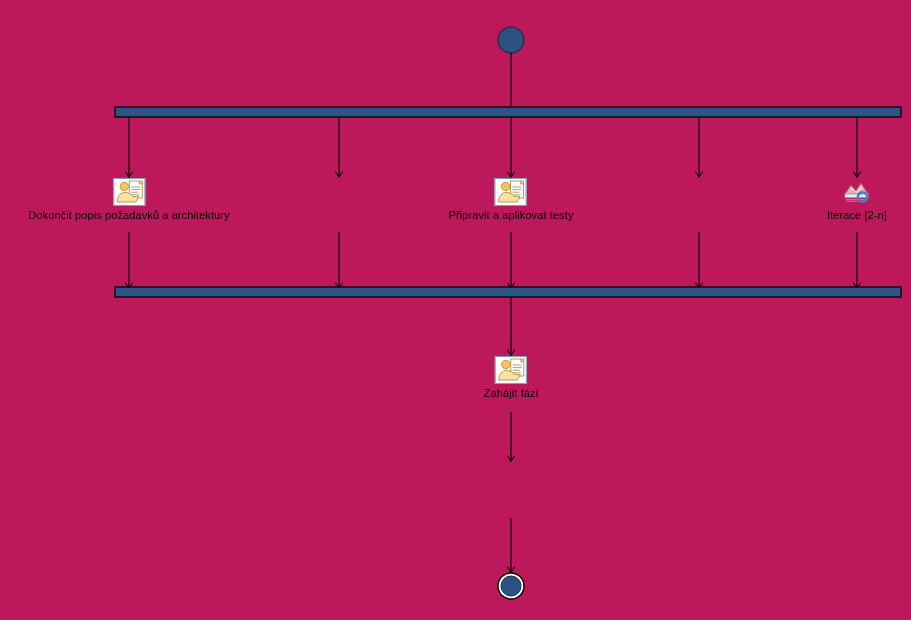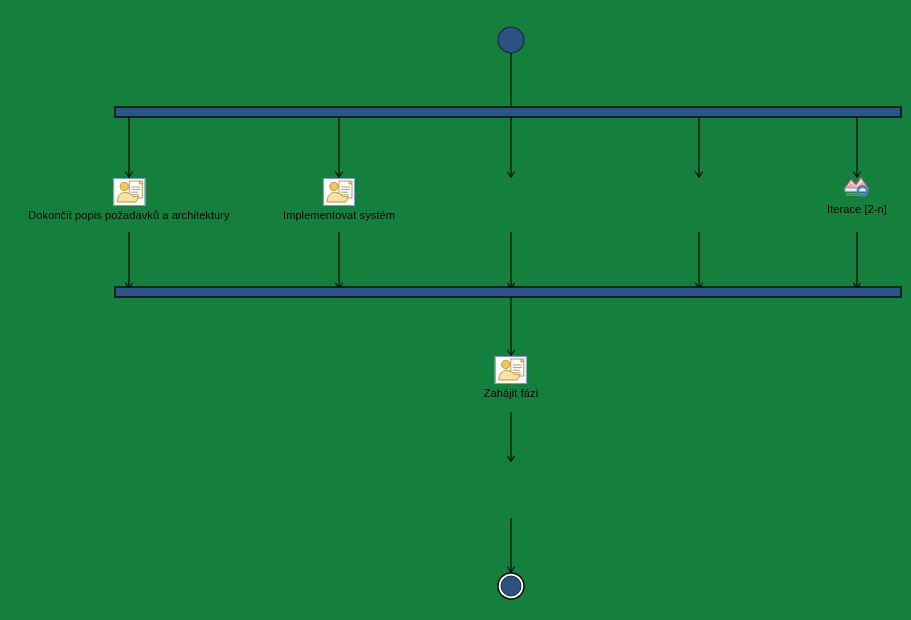--- a/index.html
+++ b/index.html
@@ -7,21 +7,21 @@
     padding: 0;
     background: #ffffff;
   }
   body {
     font-family: "Liberation Sans", sans-serif;
   }
   #canvas {
     position: relative;
     width: 911px;
     height: 620px;
-    background: #15803d;
+    background: #be185d;
     overflow: hidden;
   }
   #svg-layer {
     position: absolute;
     left: 0;
     top: 0;
     width: 911px;
     height: 620px;
   }
 
@@ -117,42 +117,42 @@
           <line x1="18" y1="14.2" x2="25" y2="14.2"></line>
           <line x1="18" y1="16.8" x2="26" y2="16.8"></line>
         </g>
         <circle cx="11" cy="8.5" r="4.2" fill="#f2c75c" stroke="#b58f3a" stroke-width="0.9"></circle>
         <path d="M4,24 C4,17.5 8,14.4 11.5,14.4 C15,14.4 18,16 19.6,18.6 L25.5,18.6 L22.5,24 Z" fill="#f7e3a1" stroke="#b58f3a" stroke-width="0.9"></path>
       </svg>
     </div>
     <div class="node-label">Dokončit popis požadavků a architektury</div>
   </div>
 
-  <div class="node" style="left:339px; top:178px;">
+
+  <div class="node" style="left:511px; top:178px;">
     <div class="node-icon">
       <div class="icon-frame"></div>
       <svg class="icon-svg" width="32" height="28" viewBox="0 0 32 28">
         <rect x="16" y="3" width="13" height="17" fill="#ffffff" stroke="#b58f3a" stroke-width="0.9"></rect>
         <path d="M26,3 L29,6 L26,6 Z" fill="#e8d79a" stroke="#b58f3a" stroke-width="0.7"></path>
         <g stroke="#9a8554" stroke-width="0.8">
           <line x1="18" y1="9" x2="27" y2="9"></line>
           <line x1="18" y1="11.6" x2="27" y2="11.6"></line>
           <line x1="18" y1="14.2" x2="25" y2="14.2"></line>
           <line x1="18" y1="16.8" x2="26" y2="16.8"></line>
         </g>
         <circle cx="11" cy="8.5" r="4.2" fill="#f2c75c" stroke="#b58f3a" stroke-width="0.9"></circle>
         <path d="M4,24 C4,17.5 8,14.4 11.5,14.4 C15,14.4 18,16 19.6,18.6 L25.5,18.6 L22.5,24 Z" fill="#f7e3a1" stroke="#b58f3a" stroke-width="0.9"></path>
       </svg>
     </div>
-    <div class="node-label">Implementovat systém</div>
+    <div class="node-label">Připravit a aplikovat testy</div>
   </div>
 
 
-
-  <div class="node" style="left:857px; top:172px;">
+  <div class="node" style="left:857px; top:178px;">
     <div class="node-icon">
       <svg class="icon-svg" width="32" height="28" viewBox="0 0 32 28">
         <path d="M4,16 L10,7.5 L15,13 L20,5.5 L27,16 Z" fill="#f3d3d6" stroke="#b5666d" stroke-width="1"></path>
         <path d="M4,16 L10,7.5 L15,13 L20,5.5 L27,16 Z" fill="none" stroke="#b5666d" stroke-width="1"></path>
         <path d="M4,16 L10,11 L16,15 L22,10 L27,16 Z" fill="#e8a0a8" opacity="0.85"></path>
         <rect x="4" y="16" width="23" height="3.5" fill="#dceaf5" stroke="#8fa9bd" stroke-width="0.8"></rect>
         <g stroke="#8fa9bd" stroke-width="0.8">
           <line x1="5" y1="21.4" x2="26" y2="21.4"></line>
           <line x1="5" y1="23.2" x2="22" y2="23.2"></line>
         </g>

